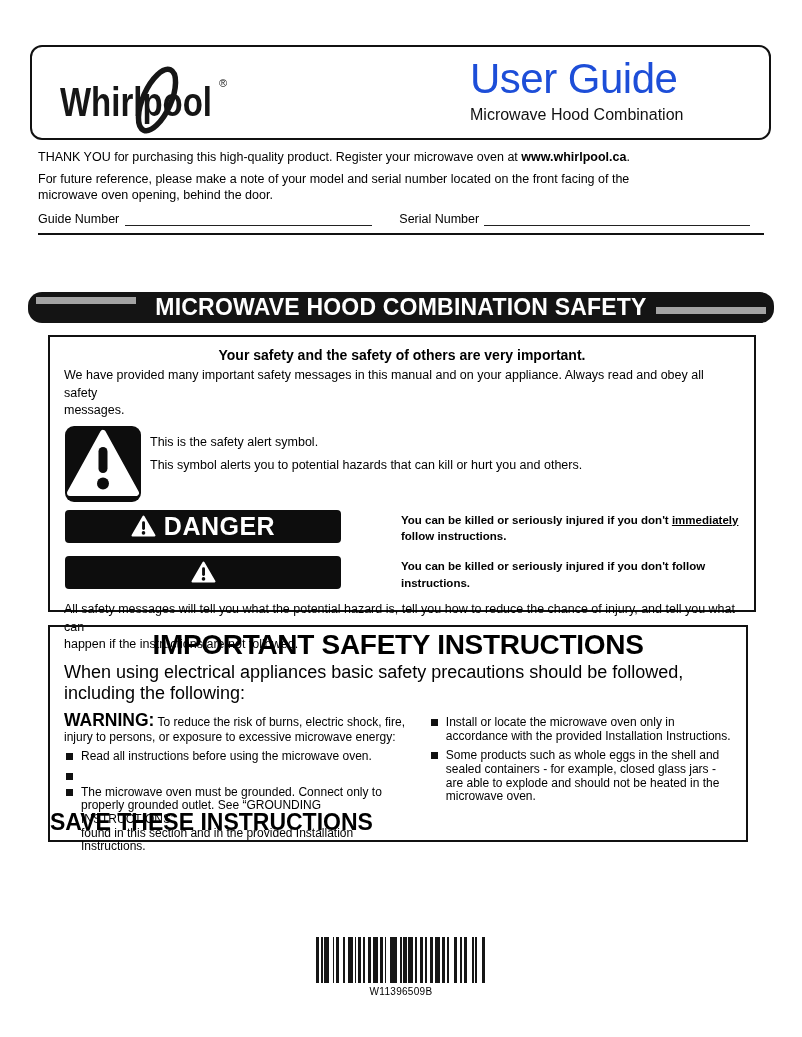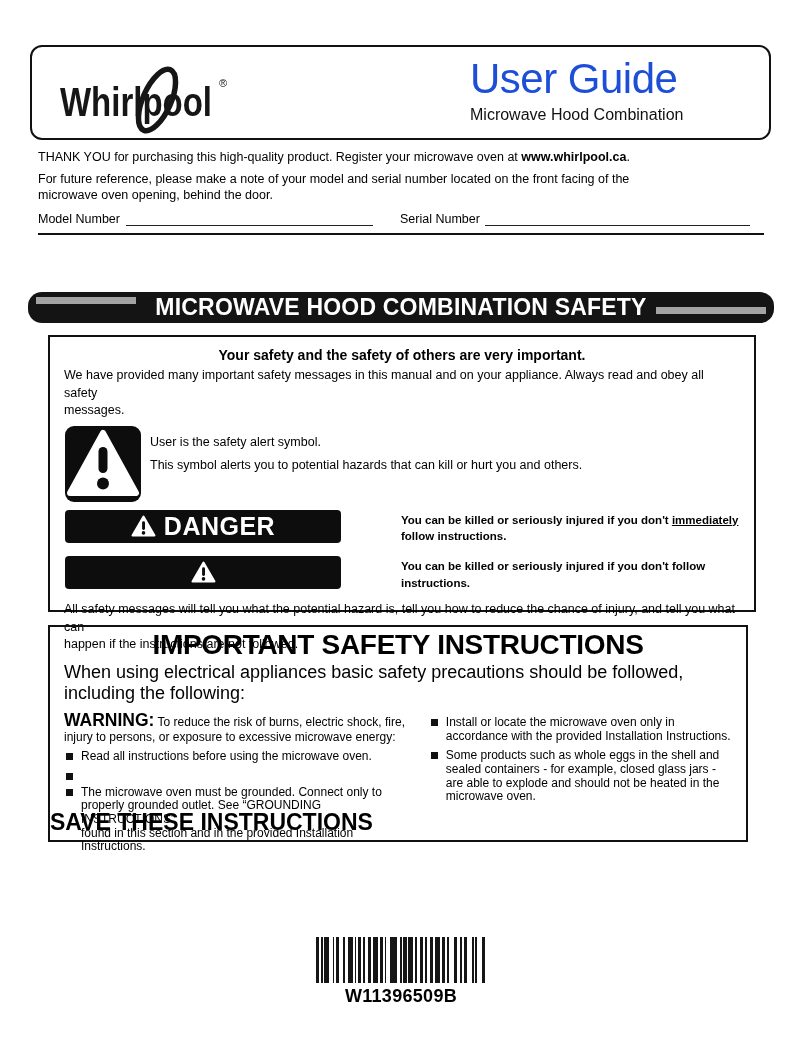--- a/index.html
+++ b/index.html
@@ -66,21 +66,21 @@
   .bullet .sq{flex:none;width:7px;height:7px;background:#111;margin:3px 8px 0 2px;}
   .bullet-text{white-space:pre-line;}
   .ib-save{position:absolute;left:0;right:0;bottom:4px;font-weight:bold;font-size:23px;}
 
   
   .barcode-wrap{position:absolute;left:0;top:937px;width:802px;display:flex;flex-direction:column;align-items:center;}
   .barcode{width:170px;height:46px;display:flex;}
   .barcode span{height:100%;display:block;}
   .barcode .bar{background:#161616;}
   .barcode .space{background:#fff;}
-  .barcode-label{font-weight:bold;font-size:18px;margin-top:3px;letter-spacing:0.3px;}
+  .barcode-label{font-weight:normal;font-size:10px;margin-top:3px;letter-spacing:0.3px;}
 </style>
 </head>
 <body>
 
 <div class="page">
 
   <div class="header-box">
     <svg class="logo-svg" width="190" height="78" viewBox="0 0 190 78">
       <text x="4" y="56" font-size="40" font-weight="bold" fill="#161616" font-family="Liberation Sans, sans-serif" textLength="152" lengthAdjust="spacingAndGlyphs">Whirlpool</text>
       <ellipse cx="101" cy="40" rx="14" ry="33" fill="none" stroke="#161616" stroke-width="5.5" transform="rotate(24 101 40)"></ellipse>
@@ -90,21 +90,21 @@
       <div class="hr-title">User Guide</div>
       <div class="hr-sub">Microwave Hood Combination</div>
     </div>
   </div>
 
   <div class="intro">
     <p class="p1"><span>THANK YOU for purchasing this high-quality product. Register your microwave oven at </span><b>www.whirlpool.ca</b><span>.</span></p>
     <p class="p2">For future reference, please make a note of your model and serial number located on the front facing of the
 microwave oven opening, behind the door.</p>
     <div class="model-row">
-      <span>Model Number</span>
+      <span>Guide Number</span>
       <span class="fill-line"></span>
       <span class="serial-label">Serial Number</span>
       <span class="fill-line2"></span>
     </div>
     <div class="rule"></div>
   </div>
 
   <div class="banner">
     <span class="stripe-left"></span>
     <span class="banner-title">MICROWAVE HOOD COMBINATION SAFETY</span>
@@ -117,21 +117,21 @@
 messages.</div>
 
     <div class="alert-row">
       <svg class="alert-icon" viewBox="0 0 78 78">
         <rect x="1" y="1" width="76" height="76" rx="9" fill="#0d0d0d"></rect>
         <path d="M39 8 L72 68 L6 68 Z" fill="#fff" stroke="#fff" stroke-width="6" stroke-linejoin="round"></path>
         <rect x="34.5" y="22" width="9" height="26" rx="4.5" fill="#0d0d0d"></rect>
         <circle cx="39" cy="58.5" r="6" fill="#0d0d0d"></circle>
       </svg>
       <div class="alert-text">
-        <div class="at1">User is the safety alert symbol.</div>
+        <div class="at1">This is the safety alert symbol.</div>
         <div class="at2">This symbol alerts you to potential hazards that can kill or hurt you and others.</div>
       </div>
     </div>
 
     <div class="signal-row">
       <div class="signal-label">
         <svg width="25" height="22" viewBox="0 0 25 22">
           <path d="M12.5 1.5 L23.5 20.5 L1.5 20.5 Z" fill="#fff" stroke="#fff" stroke-width="2" stroke-linejoin="round"></path>
           <rect x="11.1" y="6.3" width="2.9" height="8.6" rx="1.4" fill="#0d0d0d"></rect>
           <circle cx="12.5" cy="17.9" r="1.8" fill="#0d0d0d"></circle>

